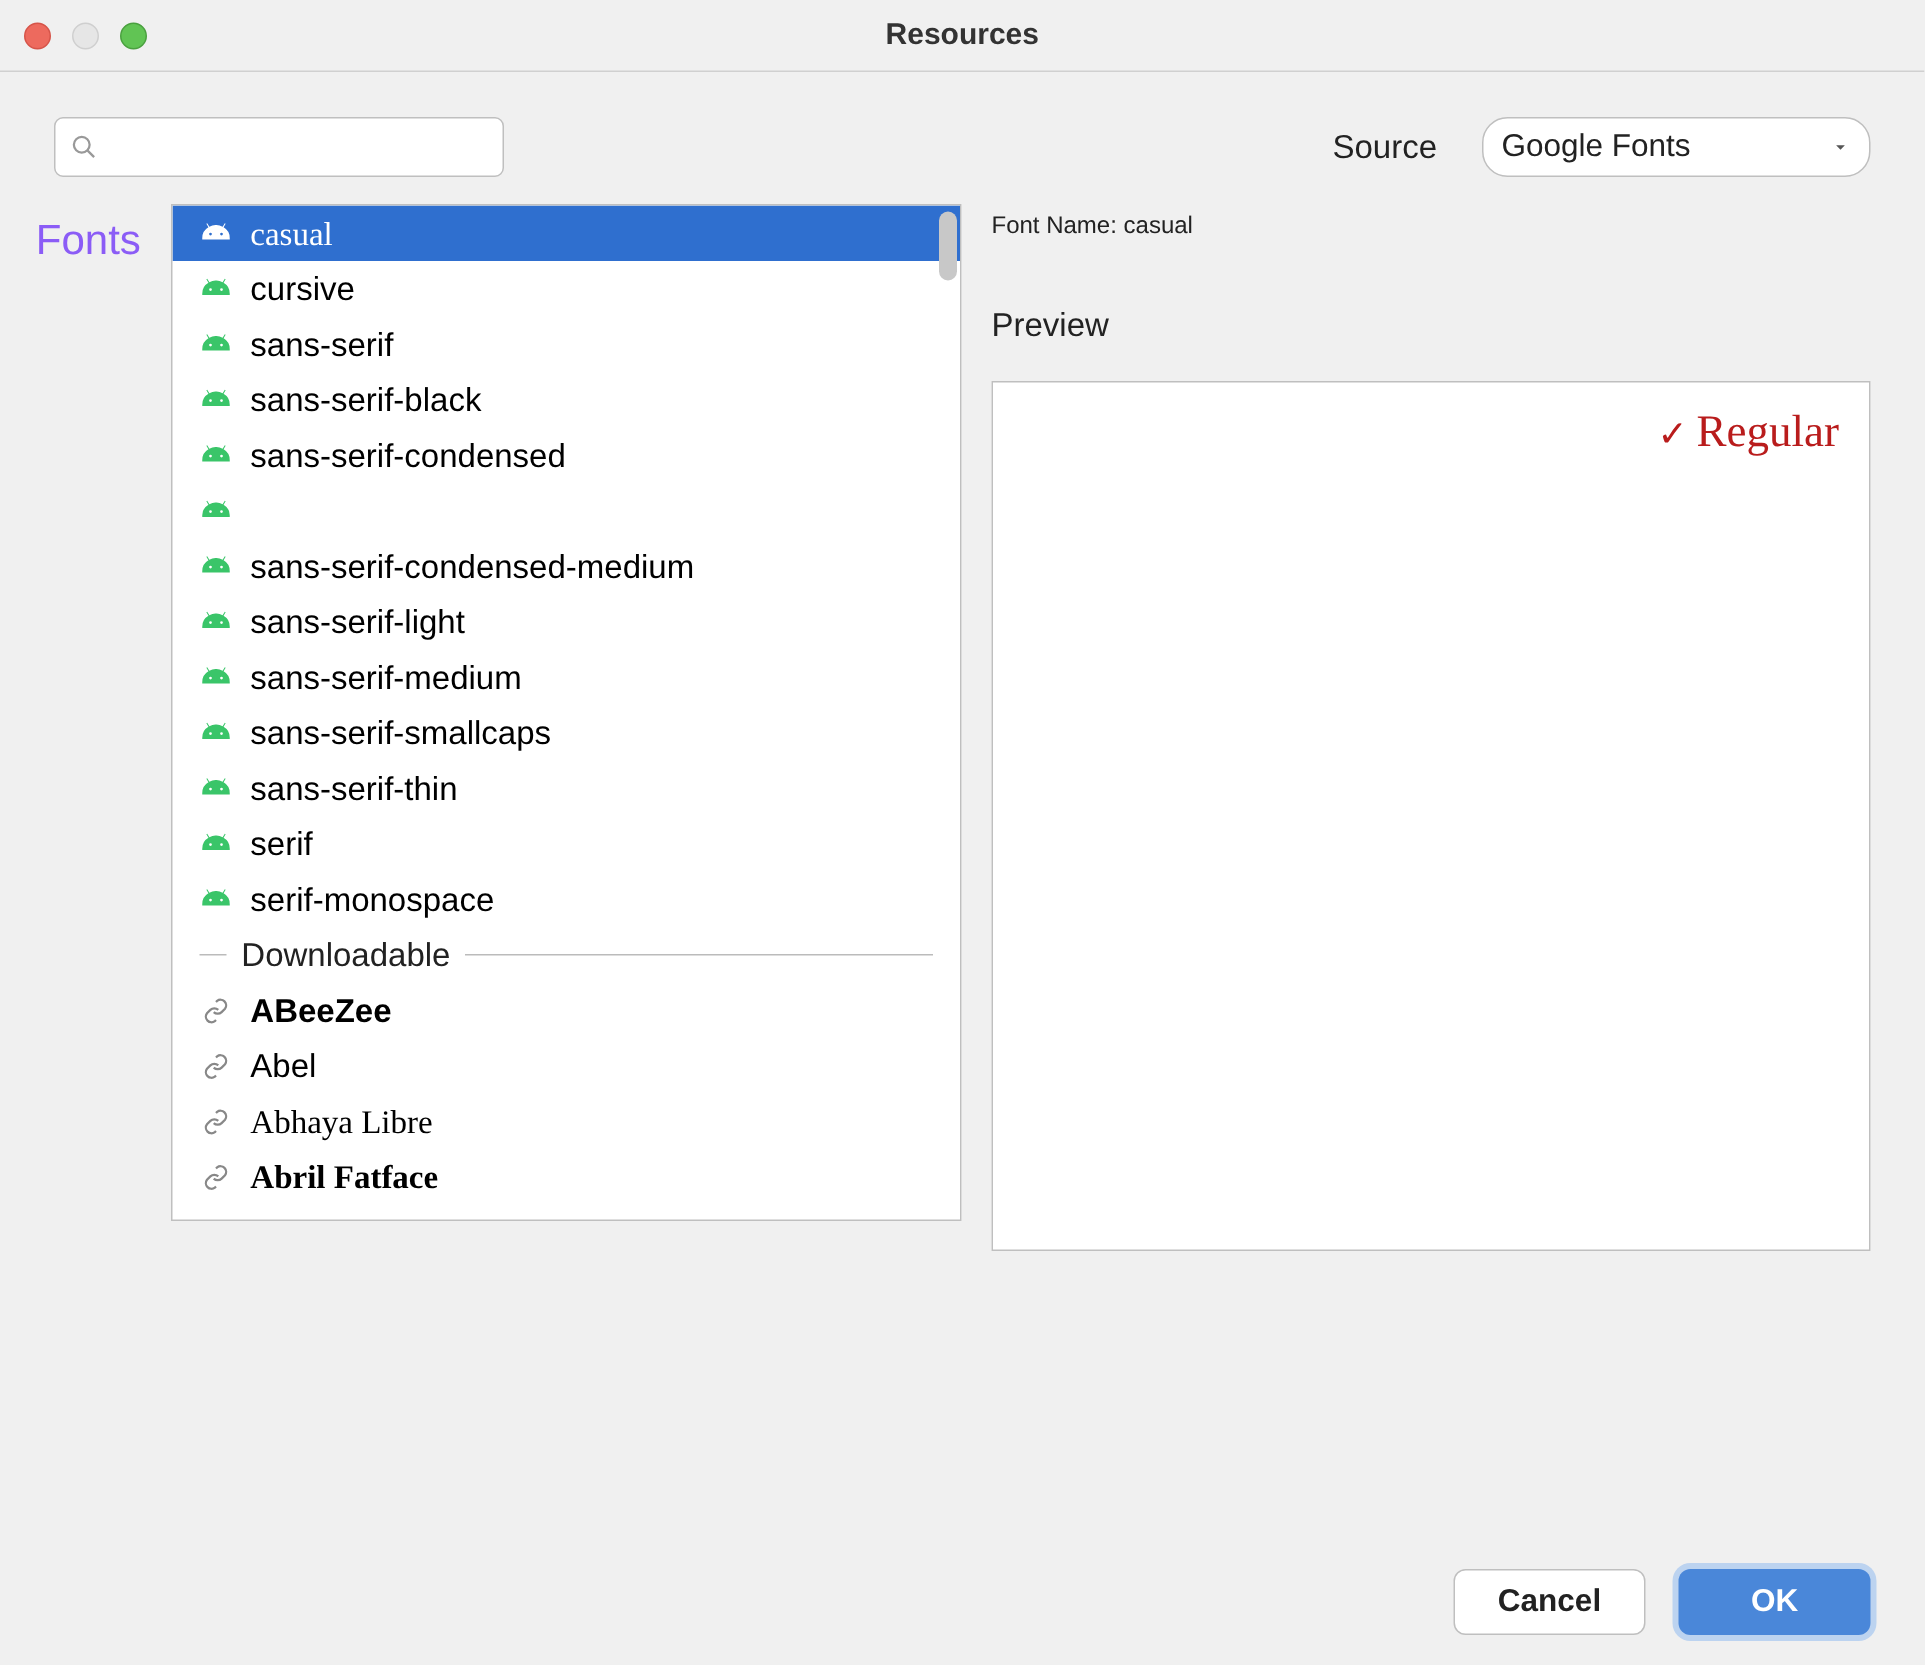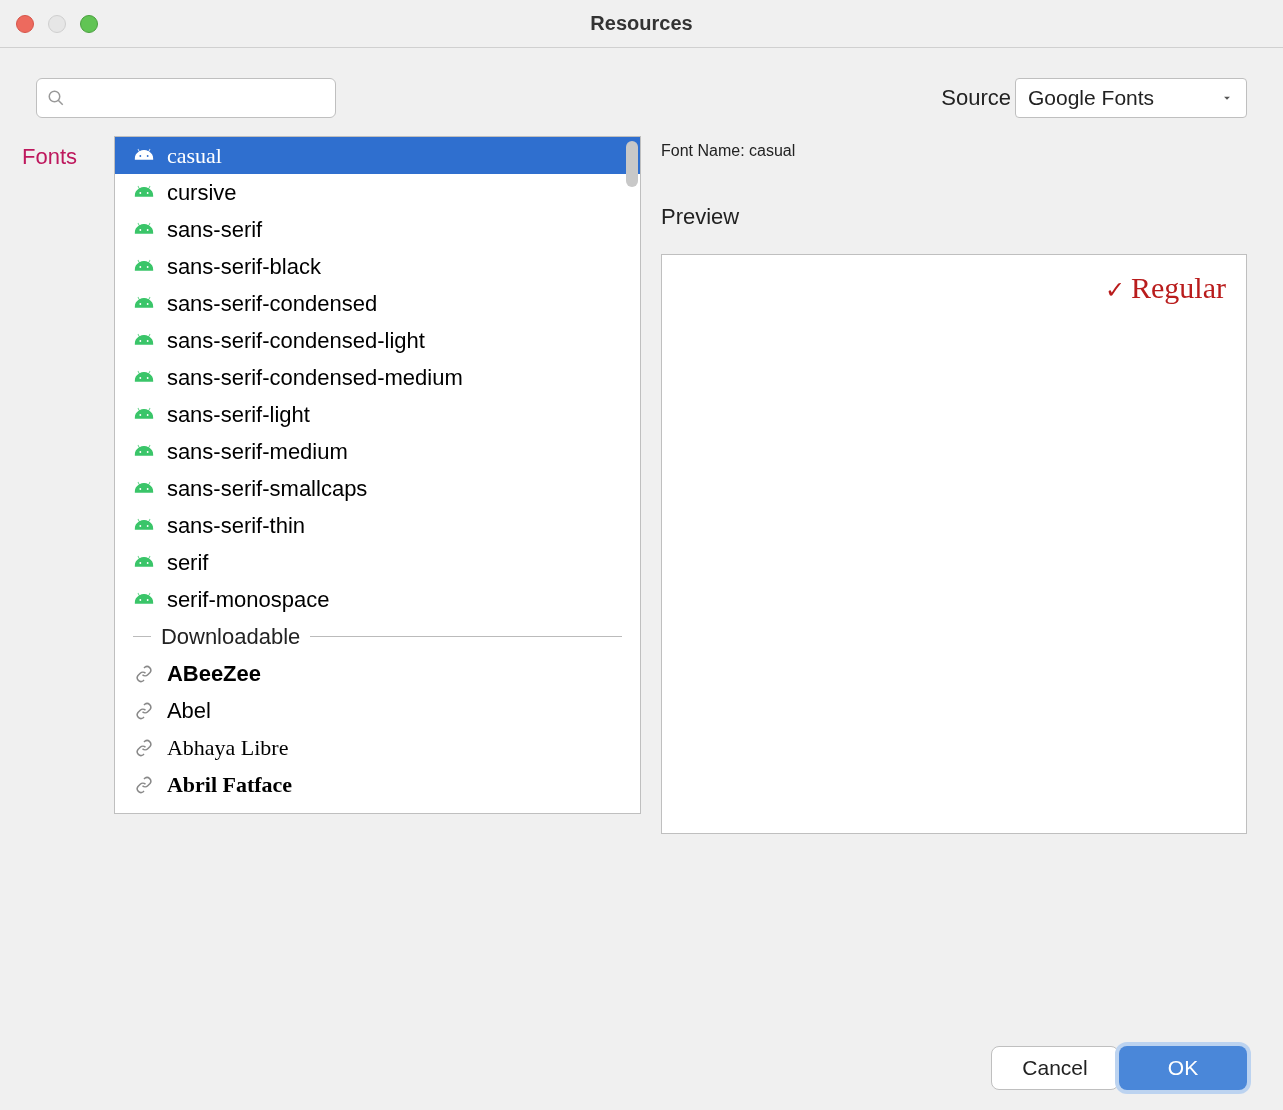--- a/index.html
+++ b/index.html
@@ -39,34 +39,34 @@
       border: 1px solid #bfbfbf; border-radius: 6px;
       background: #fff;
       display: flex; align-items: center;
       padding: 0 10px;
     }
     .search svg { width: 18px; height: 18px; color: #999; }
     .search input {
       border: none; outline: none; font-size: 18px;
       flex: 1; margin-left: 8px; background: transparent;
     }
-    .source-group { display: flex; align-items: center; gap: 4px; }
+    .source-group { display: flex; align-items: center; gap: 30px; }
     .source-label { font-size: 22px; color: #222; }
     .dropdown {
-      width: 232px; height: 40px;
-      background: #fff; border: 1px solid #bfbfbf; border-radius: 4px;
+      width: 259px; height: 40px;
+      background: #fff; border: 1px solid #bfbfbf; border-radius: 17px;
       display: flex; align-items: center; justify-content: space-between;
       padding: 0 12px; font-size: 21px; color: #222;
     }
     .dropdown .chev { color: #555; }
     .content {
       display: flex; align-items: flex-start;
       padding: 0 36px 0 22px; gap: 20px;
     }
-    .fonts-label { font-size: 22px; color: #be185d; margin-top: 8px; width: 72px; }
+    .fonts-label { font-size: 28px; color: #8b5cf6; margin-top: 8px; width: 72px; text-align: right; }
     .font-list {
       width: 528px; height: 678px;
       background: #fff; border: 1px solid #bfbfbf;
       overflow: hidden; position: relative;
     }
     .font-list-inner { height: 100%; overflow-y: hidden; }
     .font-item {
       display: flex; align-items: center;
       height: 37px; padding-left: 18px; gap: 12px;
       font-size: 22px; color: #000000;
@@ -96,21 +96,21 @@
     .preview-label { font-size: 22px; color: #222; margin-top: 44px; }
     .preview-box {
       margin-top: 24px; width: 586px; height: 580px;
       background: #fff; border: 1px solid #bfbfbf;
       padding: 16px 20px; font-size: 30px;
       font-family: "Comic Sans MS", cursive; color: #b91c1c; text-align: right;
     }
     .preview-box .check { font-family: -apple-system; font-size: 24px; margin-right: 6px; }
     .button-row {
       position: absolute; bottom: 20px; right: 36px;
-      display: flex; 
+      display: flex; gap: 22px; font-weight: bold;
     }
     .btn {
       width: 128px; height: 44px;
       border-radius: 8px; font-size: 21px;
       display: flex; align-items: center; justify-content: center;
       cursor: pointer;
     }
     .btn-cancel { background: #fff; border: 1px solid #bfbfbf; color: #222; }
     .btn-ok {
       background: #4a87d9; color: #fff;
@@ -181,21 +181,20 @@
         <div class="font-item">
           <svg class="android-icon" viewBox="0 0 24 16">
             <path fill="#3ac569" d="M17.5 3l1.5-2.5-.6-.4L16.8 2.7A9 9 0 0012 1.5a9 9 0 00-4.8 1.2L5.6.1 5 .5 6.5 3A9 9 0 002 11v1h20v-1a9 9 0 00-4.5-8zM8 9a1 1 0 110-2 1 1 0 010 2zm8 0a1 1 0 110-2 1 1 0 010 2z"></path>
           </svg>
           <span class="">sans-serif-condensed</span>
         </div>
         <div class="font-item">
           <svg class="android-icon" viewBox="0 0 24 16">
             <path fill="#3ac569" d="M17.5 3l1.5-2.5-.6-.4L16.8 2.7A9 9 0 0012 1.5a9 9 0 00-4.8 1.2L5.6.1 5 .5 6.5 3A9 9 0 002 11v1h20v-1a9 9 0 00-4.5-8zM8 9a1 1 0 110-2 1 1 0 010 2zm8 0a1 1 0 110-2 1 1 0 010 2z"></path>
           </svg>
-          <span class="">sans-serif-condensed-light</span>
         </div>
         <div class="font-item">
           <svg class="android-icon" viewBox="0 0 24 16">
             <path fill="#3ac569" d="M17.5 3l1.5-2.5-.6-.4L16.8 2.7A9 9 0 0012 1.5a9 9 0 00-4.8 1.2L5.6.1 5 .5 6.5 3A9 9 0 002 11v1h20v-1a9 9 0 00-4.5-8zM8 9a1 1 0 110-2 1 1 0 010 2zm8 0a1 1 0 110-2 1 1 0 010 2z"></path>
           </svg>
           <span class="">sans-serif-condensed-medium</span>
         </div>
         <div class="font-item">
           <svg class="android-icon" viewBox="0 0 24 16">
             <path fill="#3ac569" d="M17.5 3l1.5-2.5-.6-.4L16.8 2.7A9 9 0 0012 1.5a9 9 0 00-4.8 1.2L5.6.1 5 .5 6.5 3A9 9 0 002 11v1h20v-1a9 9 0 00-4.5-8zM8 9a1 1 0 110-2 1 1 0 010 2zm8 0a1 1 0 110-2 1 1 0 010 2z"></path>

